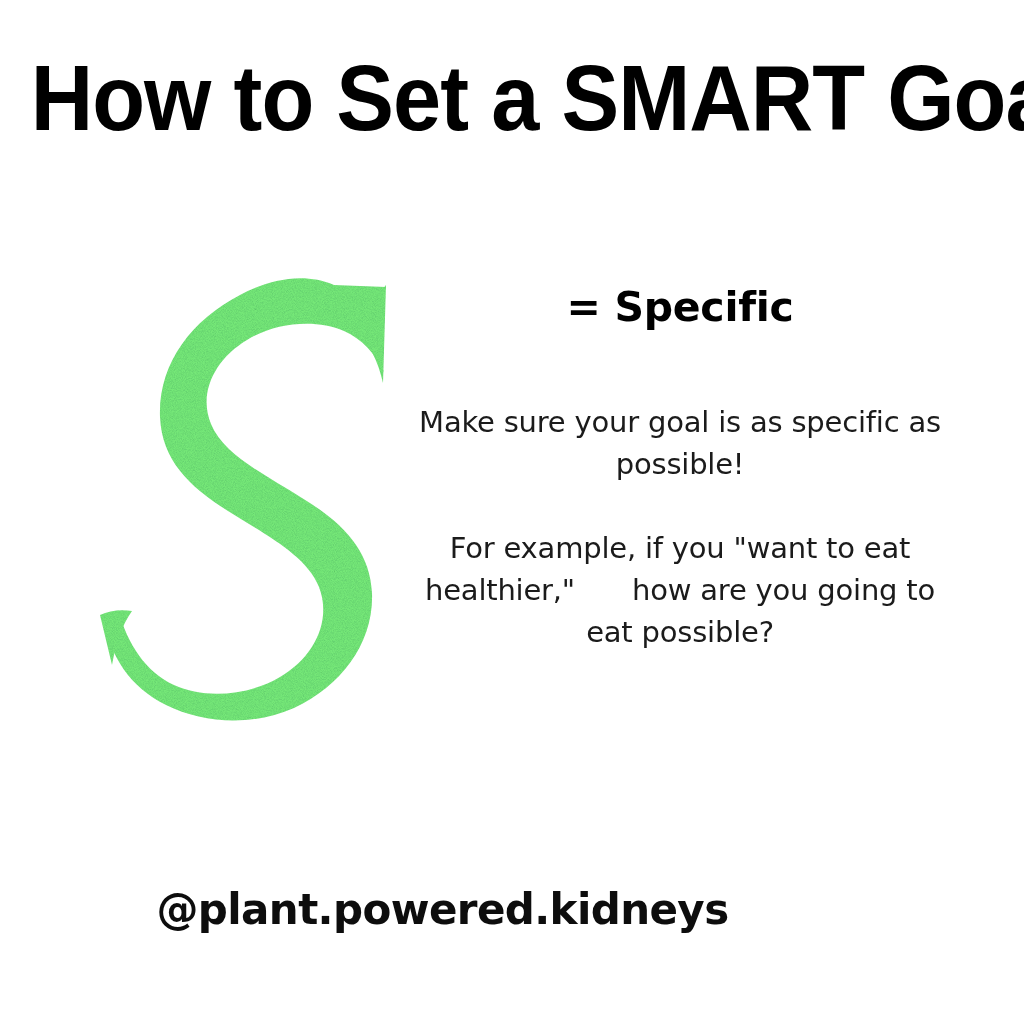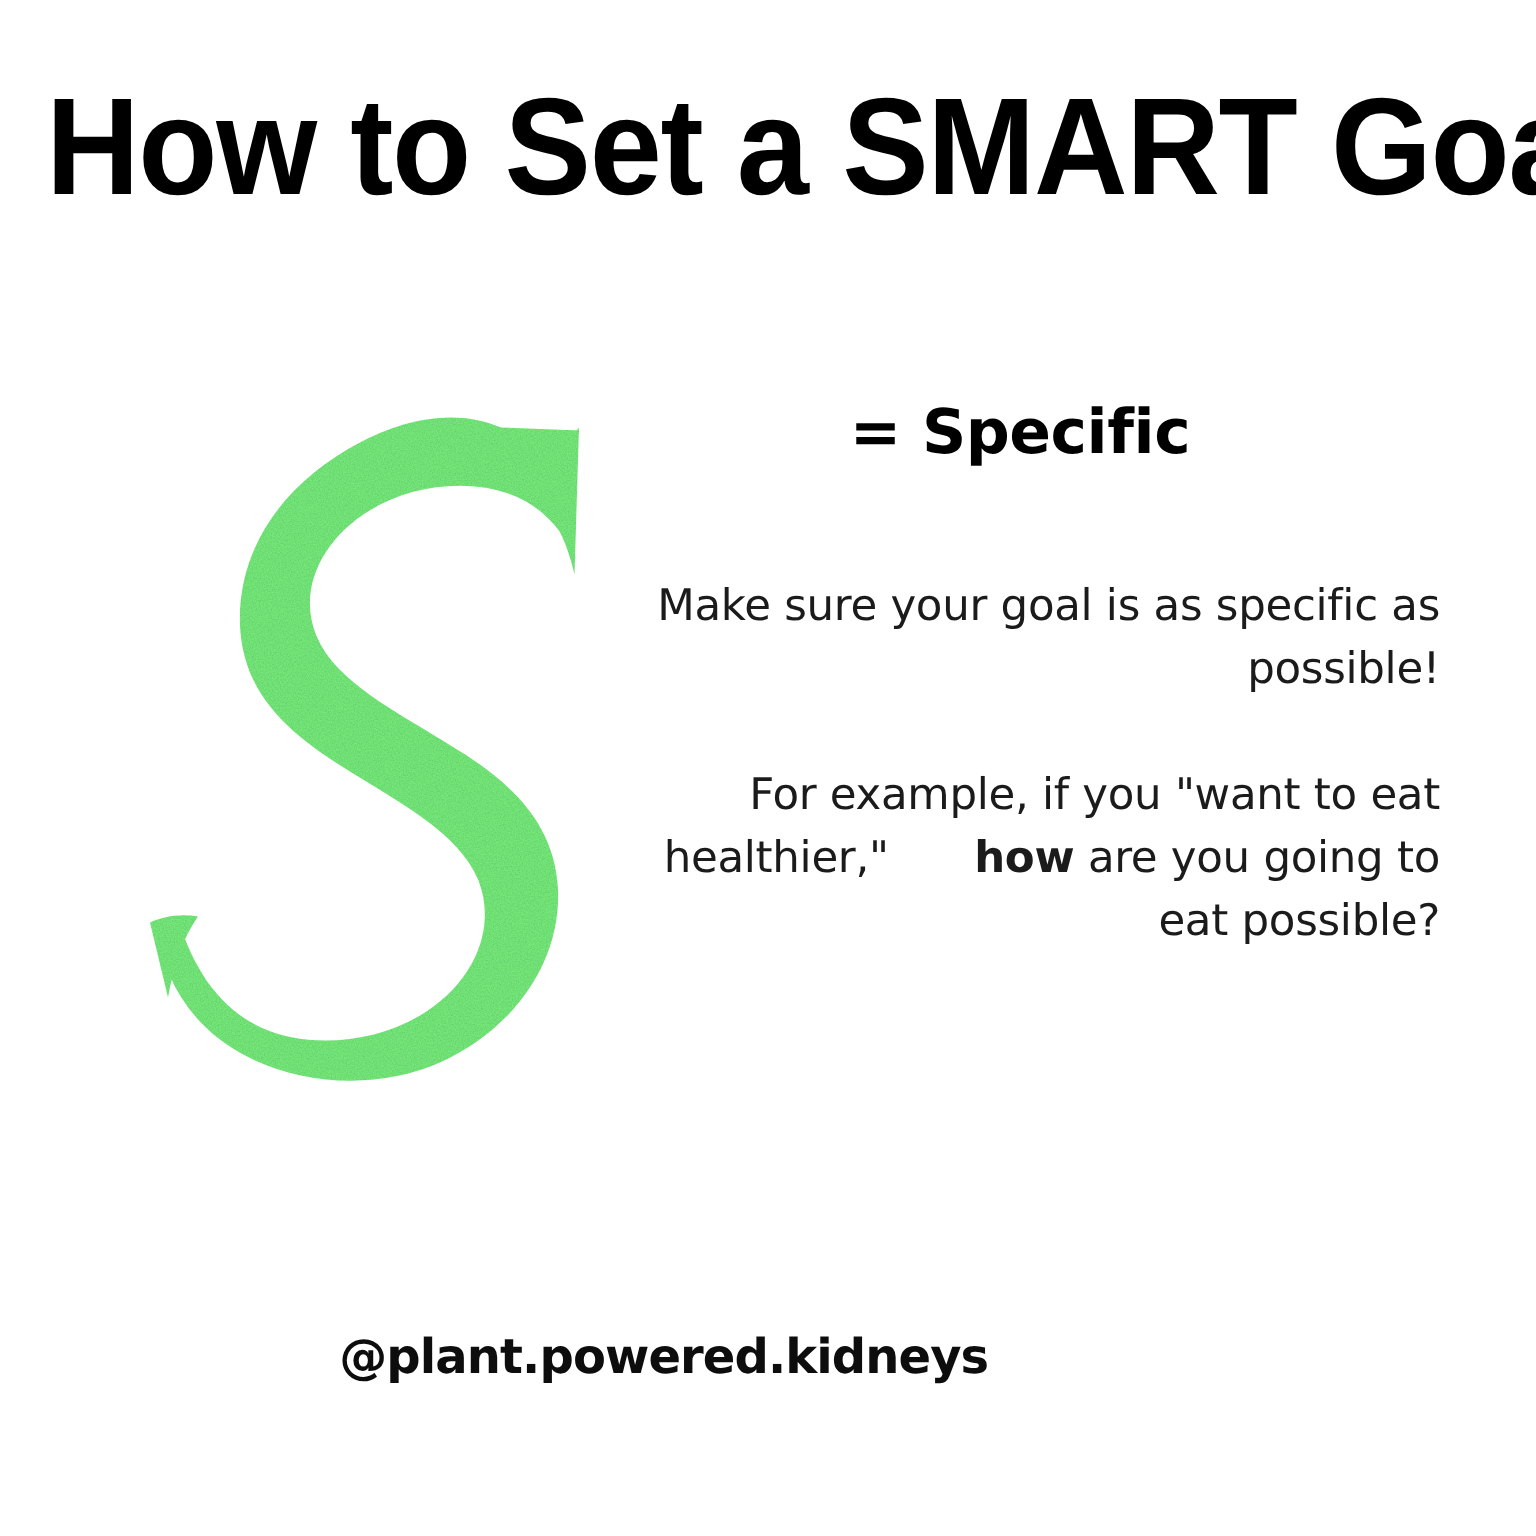--- a/index.html
+++ b/index.html
@@ -52,21 +52,21 @@
     display: block;
     width: 100%;
     height: 100%;
     overflow: visible;
   }
 
   
   .content {
     position: absolute;
     left: 400px;
-    top: 254px;
+    top: 273px;
     width: 560px;
     text-align: center;
   }
 
   .eq-line {
     font-family: "DejaVu Sans", sans-serif;
     font-weight: 700;
     font-size: 41px;
     line-height: 1.15;
     color: #000000;
@@ -79,40 +79,39 @@
     margin-top: 70px;
     font-family: "DejaVu Sans", sans-serif;
     font-weight: 400;
     font-size: 29px;
     line-height: 42px;
     color: #1b1b1b;
     letter-spacing: -0.2px;
   }
   .body-block p {
     margin: 0;
-    text-align: right;
   }
   .body-block p + p {
     margin-top: 42px;
   }
   .body-block b {
-    font-weight: 700;
+    font-weight: 400;
     margin-left: 48px;
   }
 
   
   .handle {
     position: absolute;
     left: 0;
     top: 885px;
     width: 885px;
     text-align: center;
     font-family: "DejaVu Sans", sans-serif;
     font-weight: 700;
-    font-size: 32px;
+    font-size: 42px;
     letter-spacing: -0.6px;
     color: #0d0d0d;
   }
 </style>
 </head>
 <body>
 
 <div id="poster">
 
   <div class="title">How to Set a SMART Goal</div>

